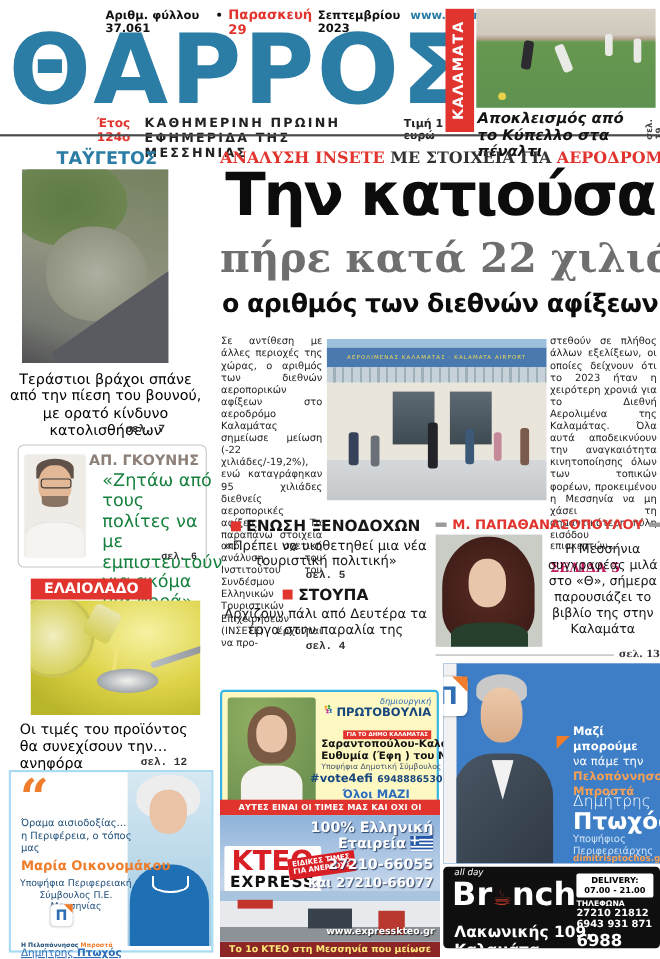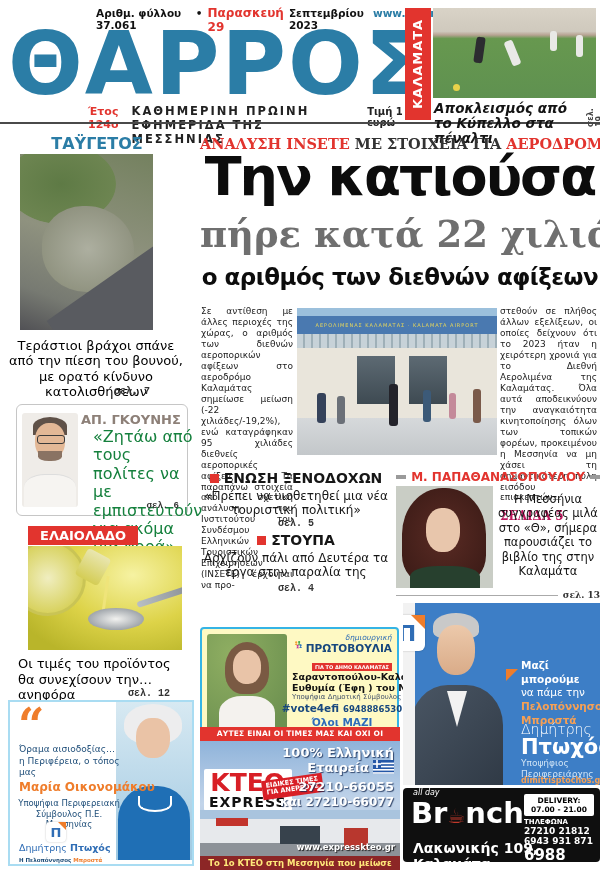--- a/index.html
+++ b/index.html
@@ -184,21 +184,21 @@
     </div>
     <div class="abs b nowrap" style="left:9px;top:78px;font-size:12px;color:#ef7d2b;">Μαρία Οικονομάκου</div>
     <div class="abs ctr" style="left:4px;top:96px;width:110px;font-size:8.5px;color:#1f4e79;line-height:1.25;">
       <div>Υποψήφια Περιφερειακή</div>
       <div>Σύμβουλος Π.Ε. Μεσσηνίας</div>
     </div>
     <div class="abs plogo" style="left:36px;top:120px;width:20px;height:20px;font-size:13px;">
       <span>Π</span>
       <span class="tri" style="border-width:0 8px 8px 0;border-color:transparent #ef7d2b transparent transparent;"></span>
     </div>
-    <div class="abs nowrap" style="left:9px;top:140px;font-size:9.5px;color:#2f6db5;">
+    <div class="abs nowrap" style="left:9px;top:159px;font-size:9.5px;color:#2f6db5;text-decoration:underline;">
       <span>Δημήτρης</span>
       <span class="b">Πτωχός</span>
     </div>
     <div class="abs nowrap" style="left:9px;top:155px;font-size:5.5px;color:#1f4e79;font-weight:bold;">
       <span>Η Πελοπόννησος</span>
       <span style="color:#ef7d2b;">Μπροστά</span>
     </div>
   </div>
 
   <div class="abs" style="left:200px;top:603px;width:195px;height:116px;border:2.5px solid #35b4e5;border-radius:4px;background:#fef9c3;margin-top:24px;">

